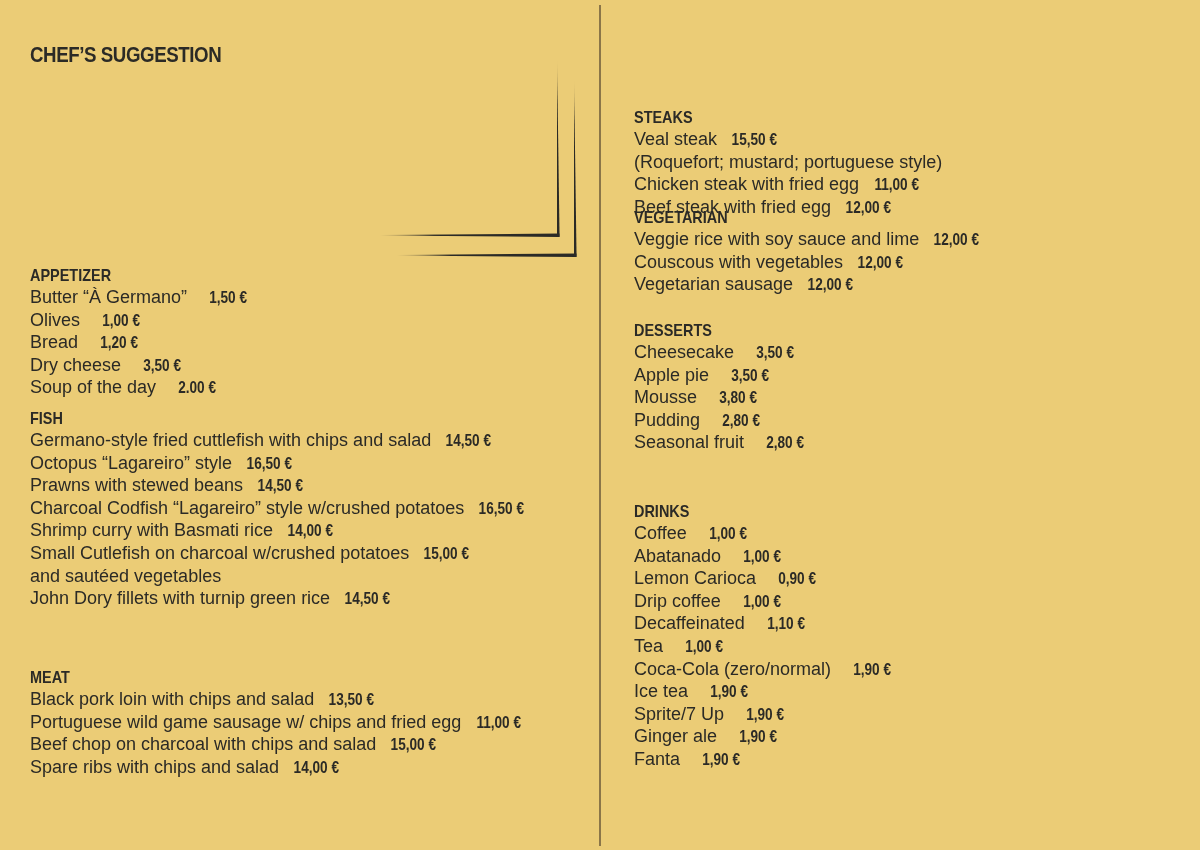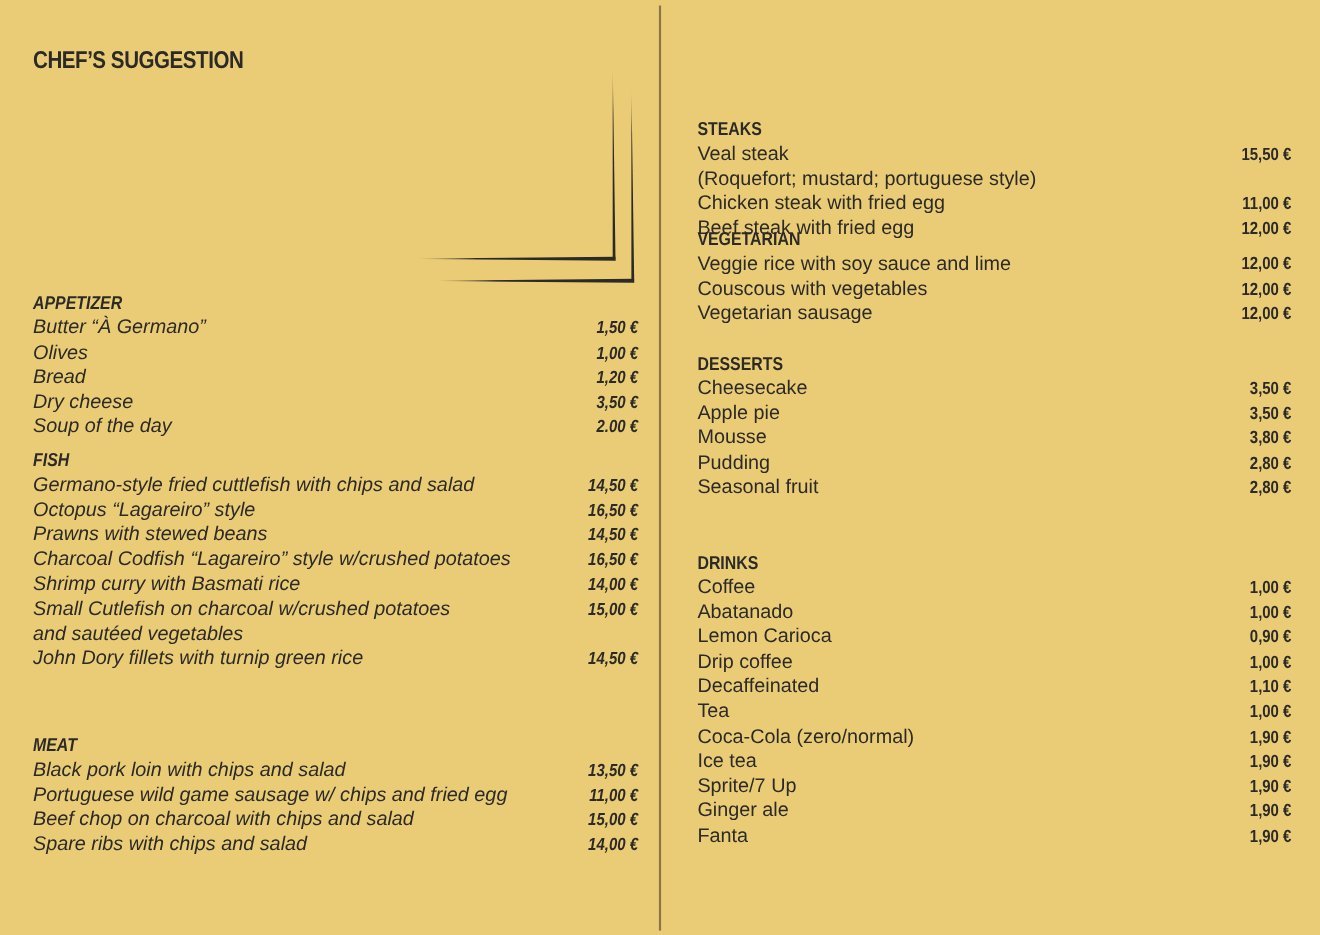--- a/index.html
+++ b/index.html
@@ -24,30 +24,30 @@
       color: #2b2a26;
     }
     .corner { position: absolute; left: 375px; top: 55px; width: 210px; height: 210px; }
     .section { position: absolute; }
     .section-head {
       font-weight: bold; font-size: 17px; line-height: 20px; height: 20px;
       transform: scaleX(0.85); transform-origin: left center;
       white-space: nowrap;
     }
     .row {
-      display: flex; justify-content: space-between; align-items: baseline;
+      display: flex; justify-content: flex-start; align-items: baseline;
       font-size: 18px; line-height: 22.6px; height: 22.6px;
       white-space: nowrap;
     }
     .row .price {
       font-weight: bold; font-size: 16px;
       transform: scaleX(0.85); transform-origin: right center;
       text-align: right; width: 60px;
     }
-    .left-col { left: 30px; width: 550px; font-style: italic; }
+    .left-col { left: 30px; width: 550px; }
     .right-col { left: 634px; width: 540px; }
     .left-col .row .price { width: 60px; }
   </style>
 </head>
 <body>
 
 <div class="divider"></div>
 
 <div class="title">CHEF’S SUGGESTION</div>
 

